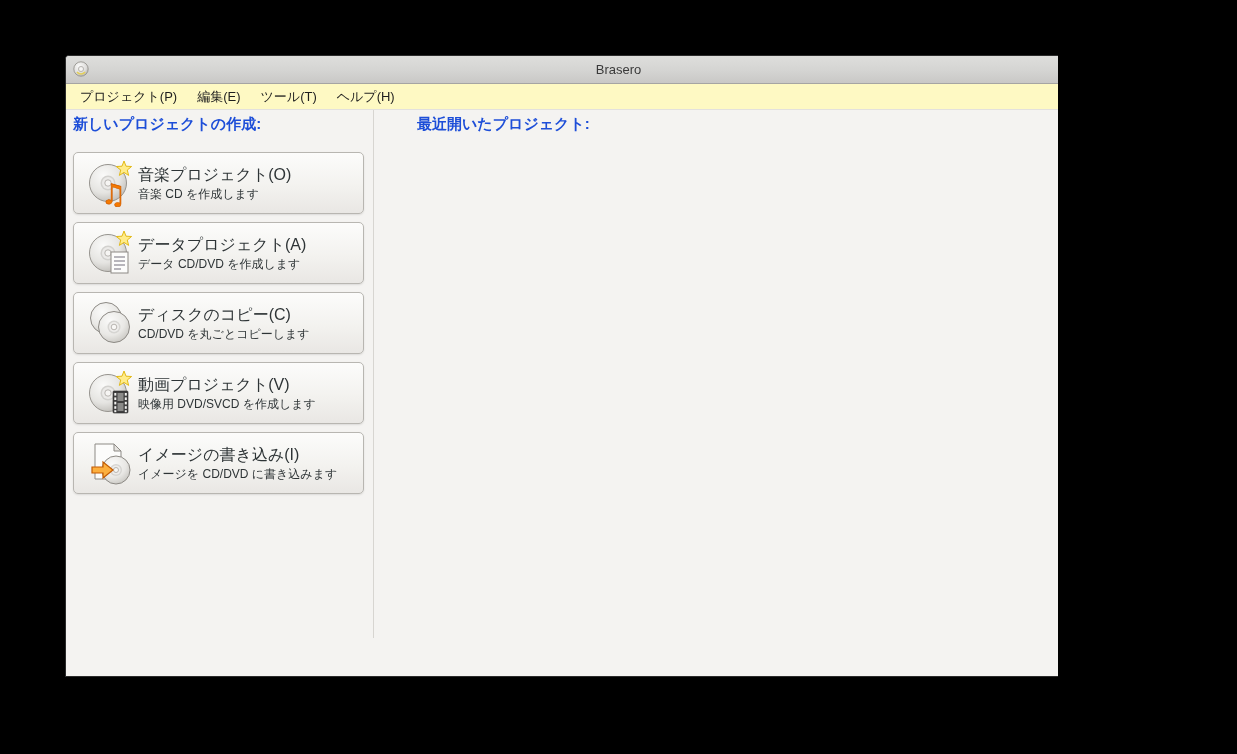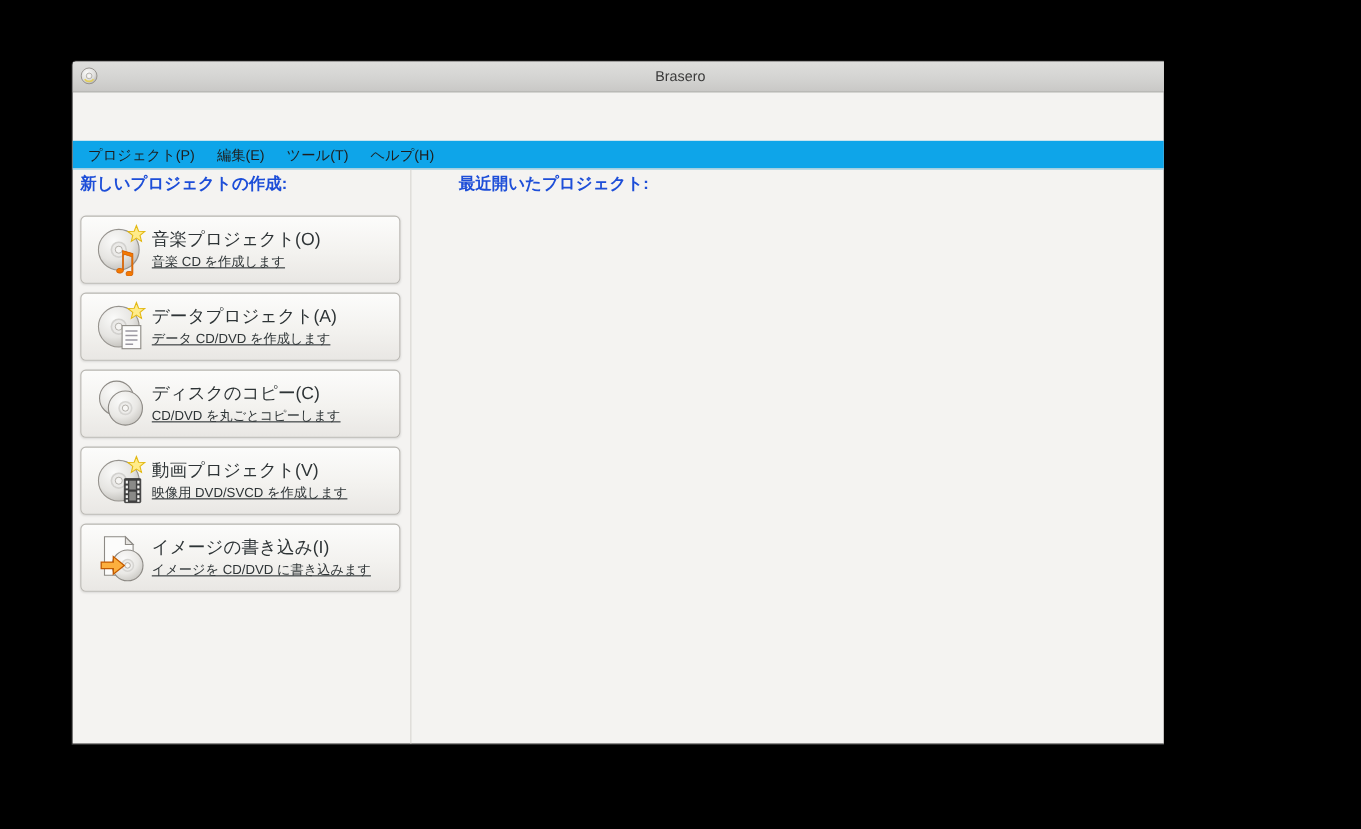--- a/index.html
+++ b/index.html
@@ -23,22 +23,22 @@
     border-bottom:1px solid #a6a5a3;
     display:flex; align-items:center;
   }
   .app-icon { position:absolute; left:7px; top:5px; width:16px; height:16px; }
   .win-title { flex:1; text-align:center; font-size:13px; color:#3a3a3a; }
   .win-controls { position:absolute; right:9px; top:0; height:27px; display:flex; align-items:center; gap:12px; }
   .win-btn { width:14px; height:14px; display:flex; align-items:center; justify-content:center; cursor:default; }
 
   
   .menubar {
-    height:25px; background:#0ea5e9; border-bottom:1px solid #e3e1dd;
-    display:flex; align-items:center; padding-left:4px; font-size:13px; color:#1e1e1e;margin-top:44px;
+    height:25px; background:#fef9c3; border-bottom:1px solid #e3e1dd;
+    display:flex; align-items:center; padding-left:4px; font-size:13px; color:#1e1e1e;
   }
   .menu-item { padding:3px 10px; border-radius:3px; }
 
   
   .content { position:relative; height:566px; display:flex; }
   .vsep { position:absolute; left:307px; top:0; width:1px; height:528px; background:#d7d5d1; }
 
   .left-panel { width:307px; box-sizing:border-box; padding:4px 0 0 6px; }
   .panel-heading {
     font-size:15px; font-weight:bold; color:#1d4ed8; margin:0; line-height:19px;
@@ -48,21 +48,21 @@
   .project-btn {
     width:291px; height:62px; margin:0 0 8px 1px; box-sizing:border-box;
     border:1px solid #b8b6b1; border-radius:5px;
     background:linear-gradient(180deg,#fcfcfb 0%,#f3f2ef 55%,#e9e7e4 100%);
     box-shadow:0 1px 2px rgba(0,0,0,0.10);
     display:flex; align-items:center; padding-left:13px; cursor:default;
   }
   .project-btn .icon { width:48px; height:48px; flex:0 0 48px; }
   .project-btn .txt { margin-left:3px; min-width:0; }
   .project-btn .t1 { font-size:16px; line-height:20px; color:#2e3436; white-space:nowrap; }
-  .project-btn .t2 { font-size:12px; line-height:15px; color:#2e3436; margin-top:2px; white-space:nowrap;text-decoration:underline; }
+  .project-btn .t2 { font-size:12px; line-height:15px; color:#2e3436; margin-top:2px; white-space:nowrap; }
 
   .right-panel { flex:1; padding-top:4px; }
   .right-panel .panel-heading { padding-left:7px;margin-left:37px; }
   .empty-msg {
     margin-top:15px; text-align:center; font-style:italic; font-size:13px; color:#2e3436;
   }
 </style>
 </head>
 <body>
 

